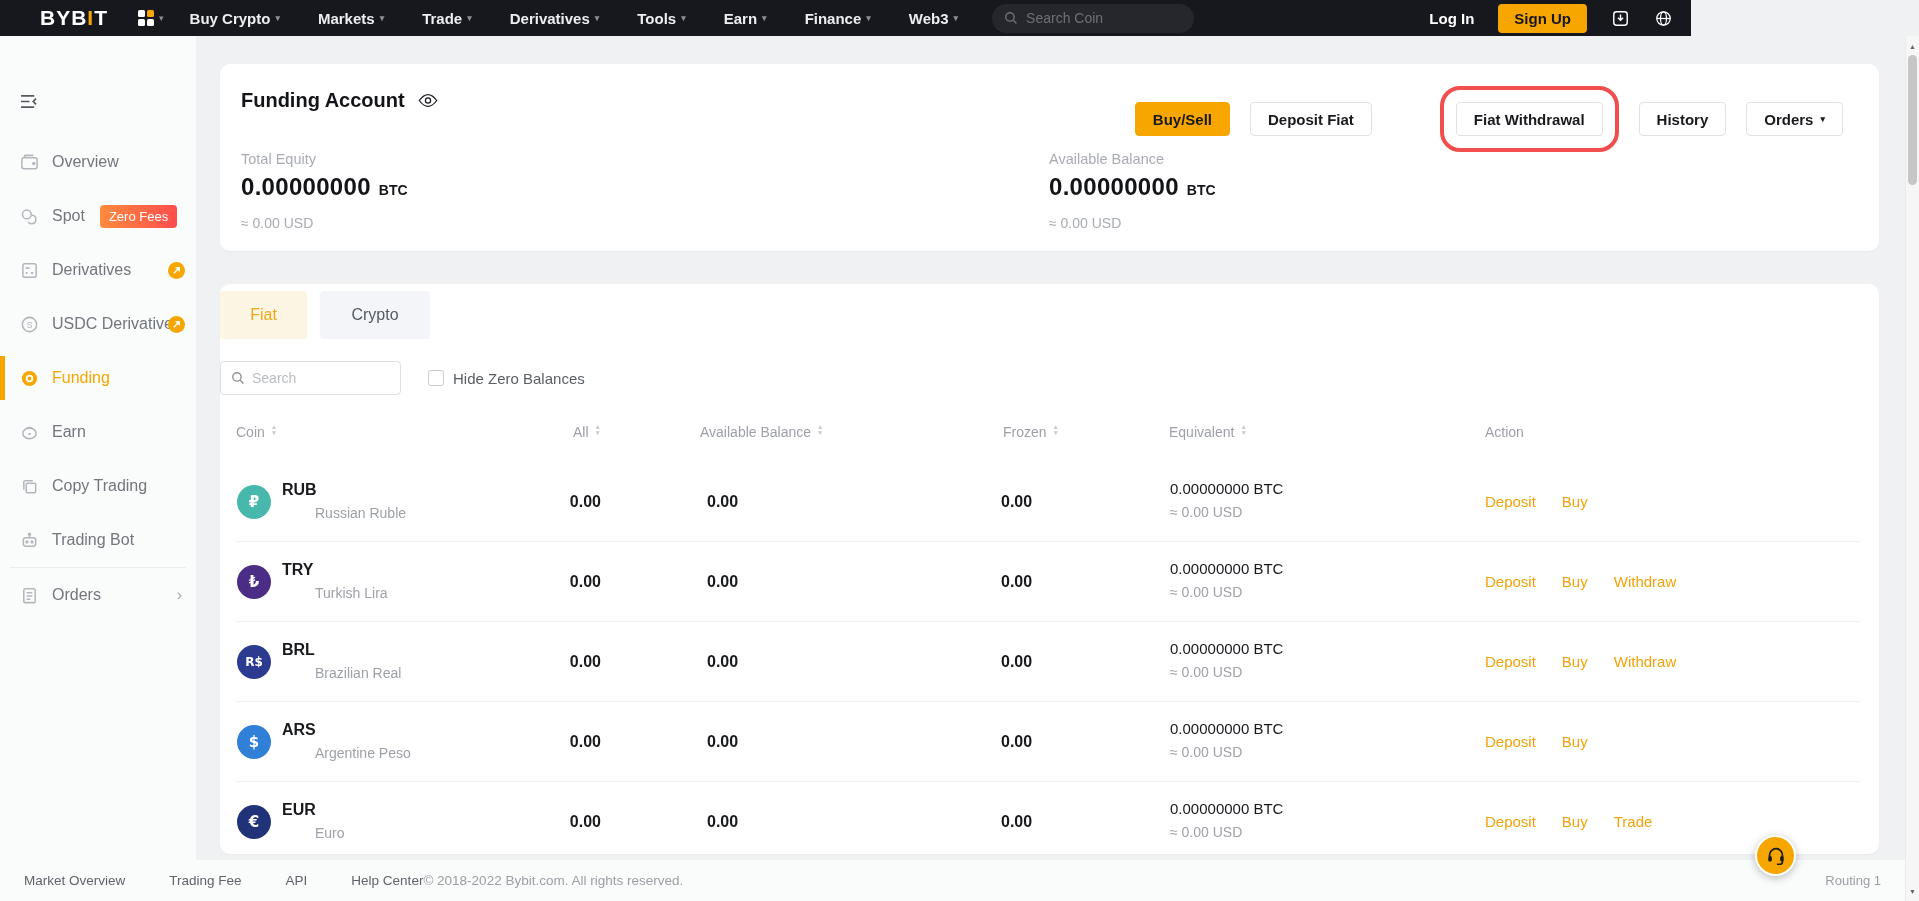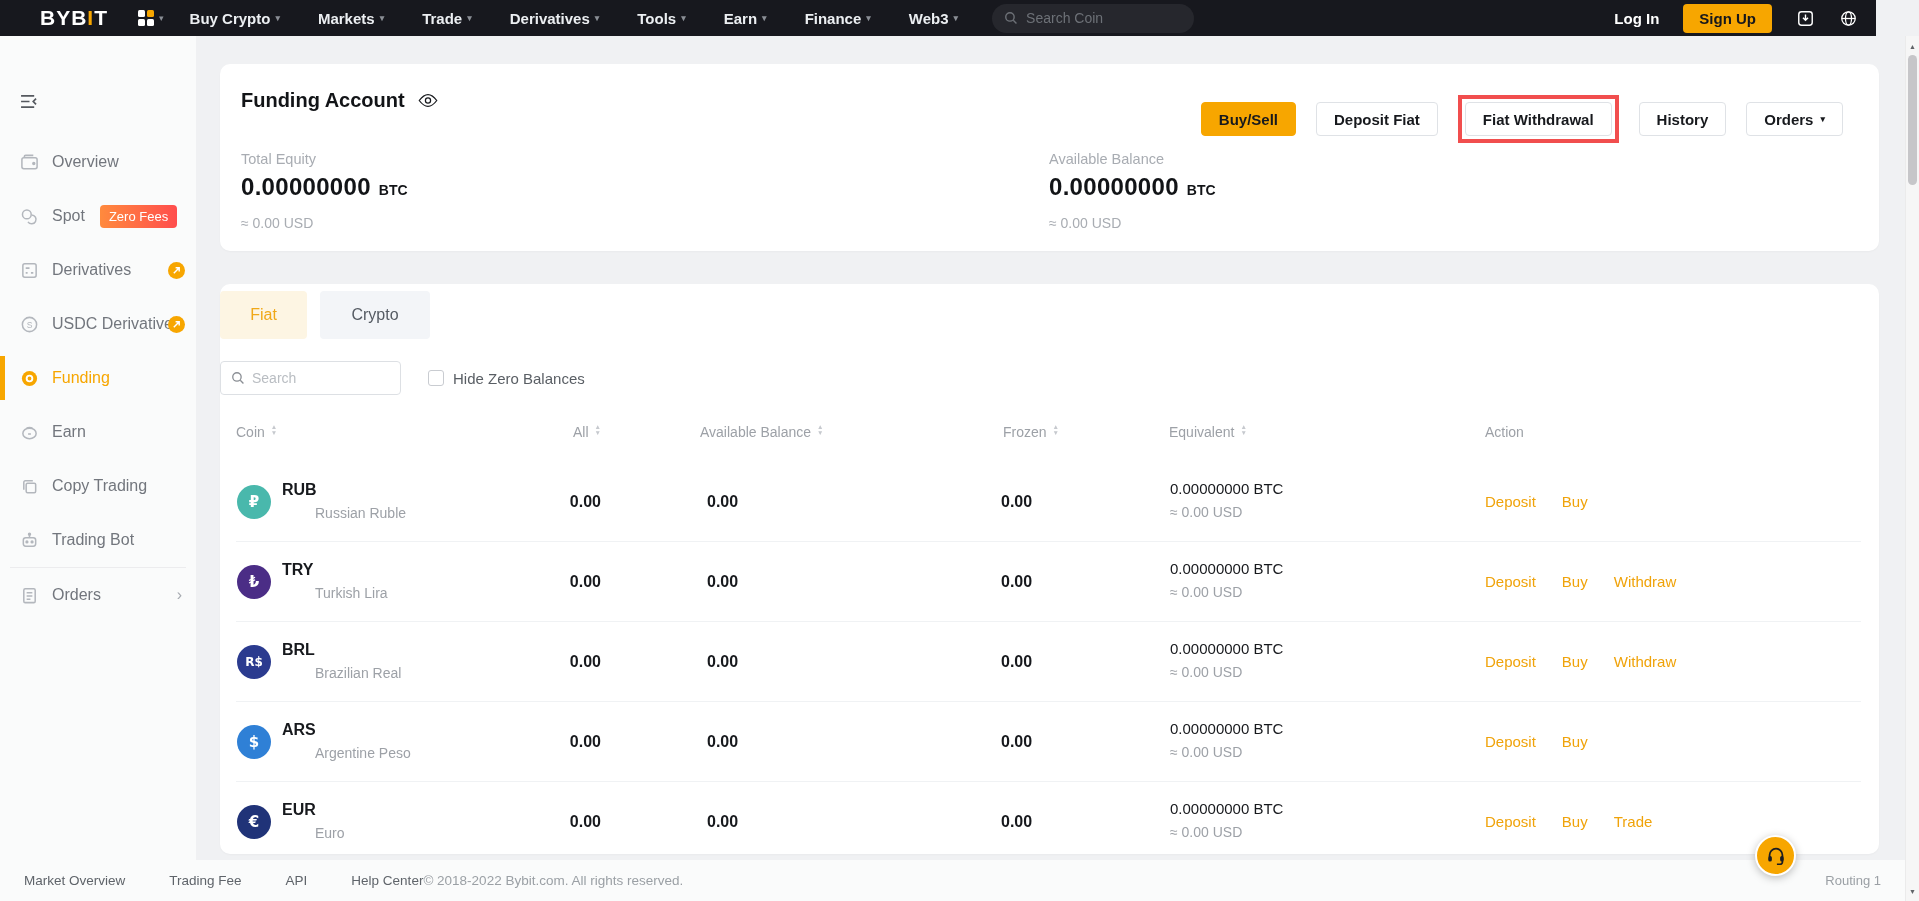--- a/index.html
+++ b/index.html
@@ -1,20 +1,20 @@
 <!DOCTYPE html>
 <html><head>
 <meta charset="utf-8">
 <style>
   * { margin:0; padding:0; box-sizing:border-box; }
   html,body { width:1919px; height:901px; overflow:hidden; font-family:"Liberation Sans",sans-serif; background:#f0f1f3; }
   .screen { position:relative; width:1919px; height:901px; }
 
   
-  .navbar { position:absolute; top:0; left:0; width:1876px; height:36px; background:#17181e; display:flex; align-items:center; padding:0 18px 0 40px; z-index:10; }
+  .navbar { position:absolute; top:0; left:0; width:1691px; height:36px; background:#17181e; display:flex; align-items:center; padding:0 18px 0 40px; z-index:10; }
   .logo { font-size:21px; font-weight:800; color:#ffffff; letter-spacing:1px; cursor:pointer; white-space:nowrap; }
   .logo .accent { color:#f7a600; }
   .apps { margin-left:30px; display:flex; align-items:center; gap:5px; cursor:pointer; }
   .apps-grid { display:grid; grid-template-columns:7px 7px; grid-template-rows:7px 7px; gap:2px; }
   .apps-grid span { background:#ffffff; border-radius:1.5px; }
   .apps-grid span.orange { background:#f7a600; }
   .caret { color:#8a8e95; font-size:9px; line-height:1; }
   .nav-items { display:flex; margin-left:26px; gap:38px; }
   .nav-item { color:#eceff2; font-size:15px; font-weight:600; display:flex; align-items:center; gap:5px; cursor:pointer; white-space:nowrap; }
   .search-pill { margin-left:34px; width:202px; height:29px; background:#26272d; border-radius:15px; display:flex; align-items:center; padding:0 12px; gap:8px; }
@@ -39,21 +39,21 @@
   .side-divider { height:1px; background:#ececee; margin:0 10px; }
 
   
   .card { position:absolute; background:#ffffff; border-radius:10px; box-shadow:0 1px 2px rgba(0,0,0,0.03); }
   .card-account { left:220px; top:64px; width:1659px; height:187px; }
   .page-title { position:absolute; left:21px; top:25px; font-size:20px; font-weight:700; color:#121417; display:flex; align-items:center; gap:13px; }
   .eye-btn { display:flex; align-items:center; cursor:pointer; }
   .actions-row { position:absolute; right:36px; top:32px; height:46px; display:flex; align-items:center; gap:20px; }
   .btn { height:34px; padding:0 17px; border-radius:4px; font-size:15px; font-weight:600; display:flex; align-items:center; gap:7px; color:#17191d; background:#fff; border:1px solid #dfe2e6; cursor:pointer; font-family:inherit; white-space:nowrap; }
   .btn-primary { background:#f7a600; border:1px solid #f7a600; }
-  .red-wrap { border:4px solid #f14e4e; border-radius:0; padding:3px; }
+  .red-wrap { border:4px solid #f14e4e; border-radius:20px; padding:12px;margin-left:48px; }
   .btn .dd-caret { color:#17191d; font-size:9px; }
 
   .bal-label { position:absolute; top:87px; font-size:14.5px; color:#a8acb2; }
   .bal-line { position:absolute; top:109px; display:flex; align-items:baseline; gap:8px; }
   .bal-value { font-size:24px; font-weight:700; color:#121417; letter-spacing:0.3px; }
   .bal-unit { font-size:14px; font-weight:700; color:#121417; }
   .bal-usd { position:absolute; top:151px; font-size:14px; color:#a8acb2; }
   .col-left { left:21px; }
   .col-right { left:829px; }
 

